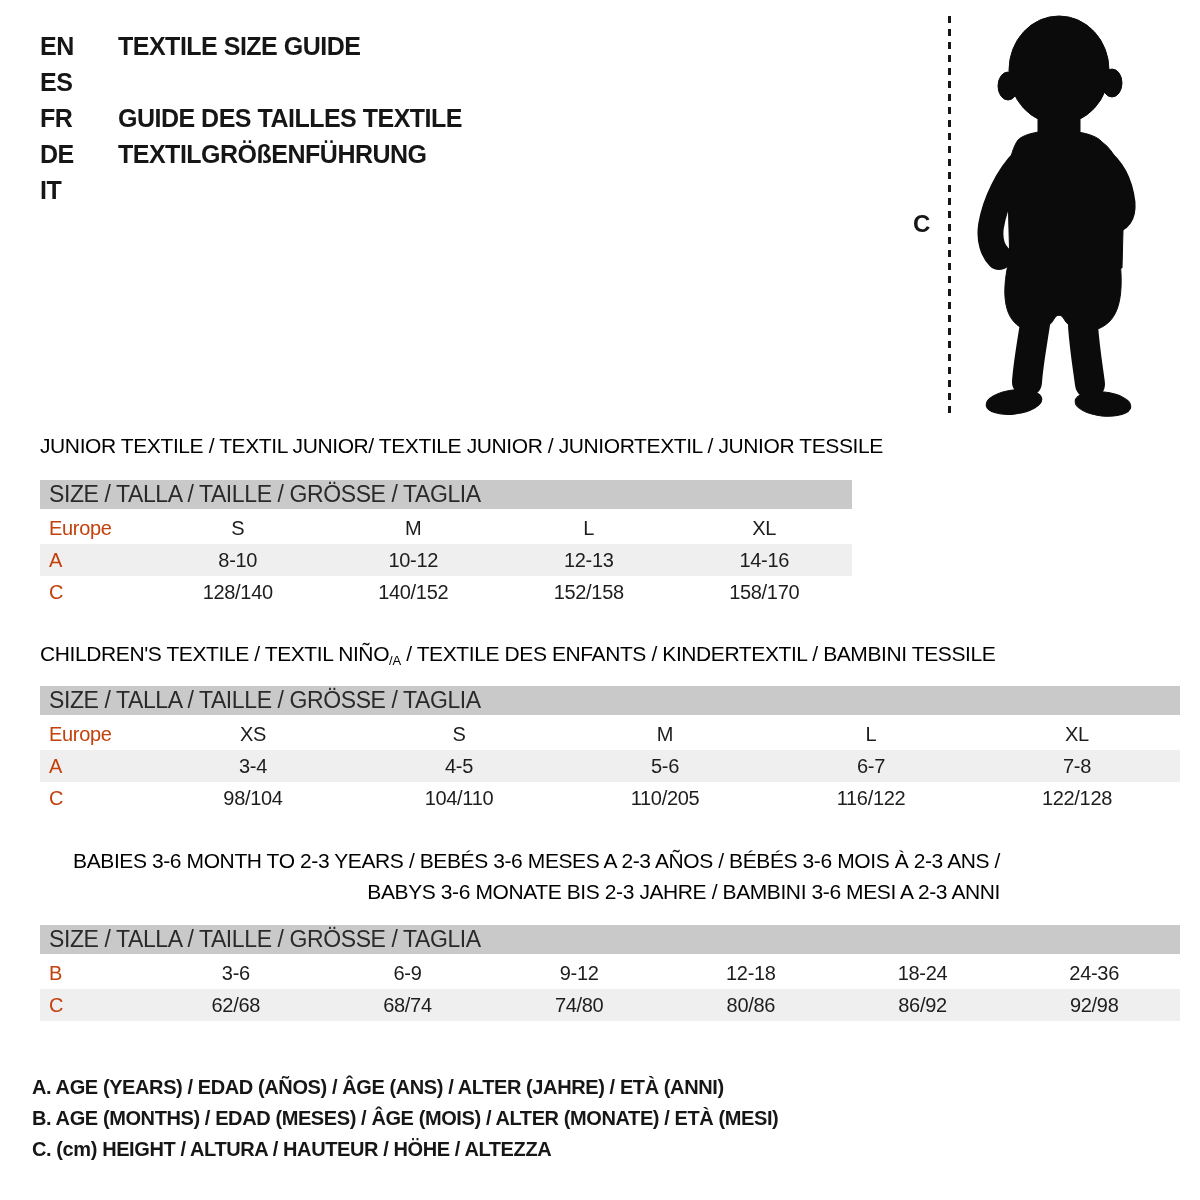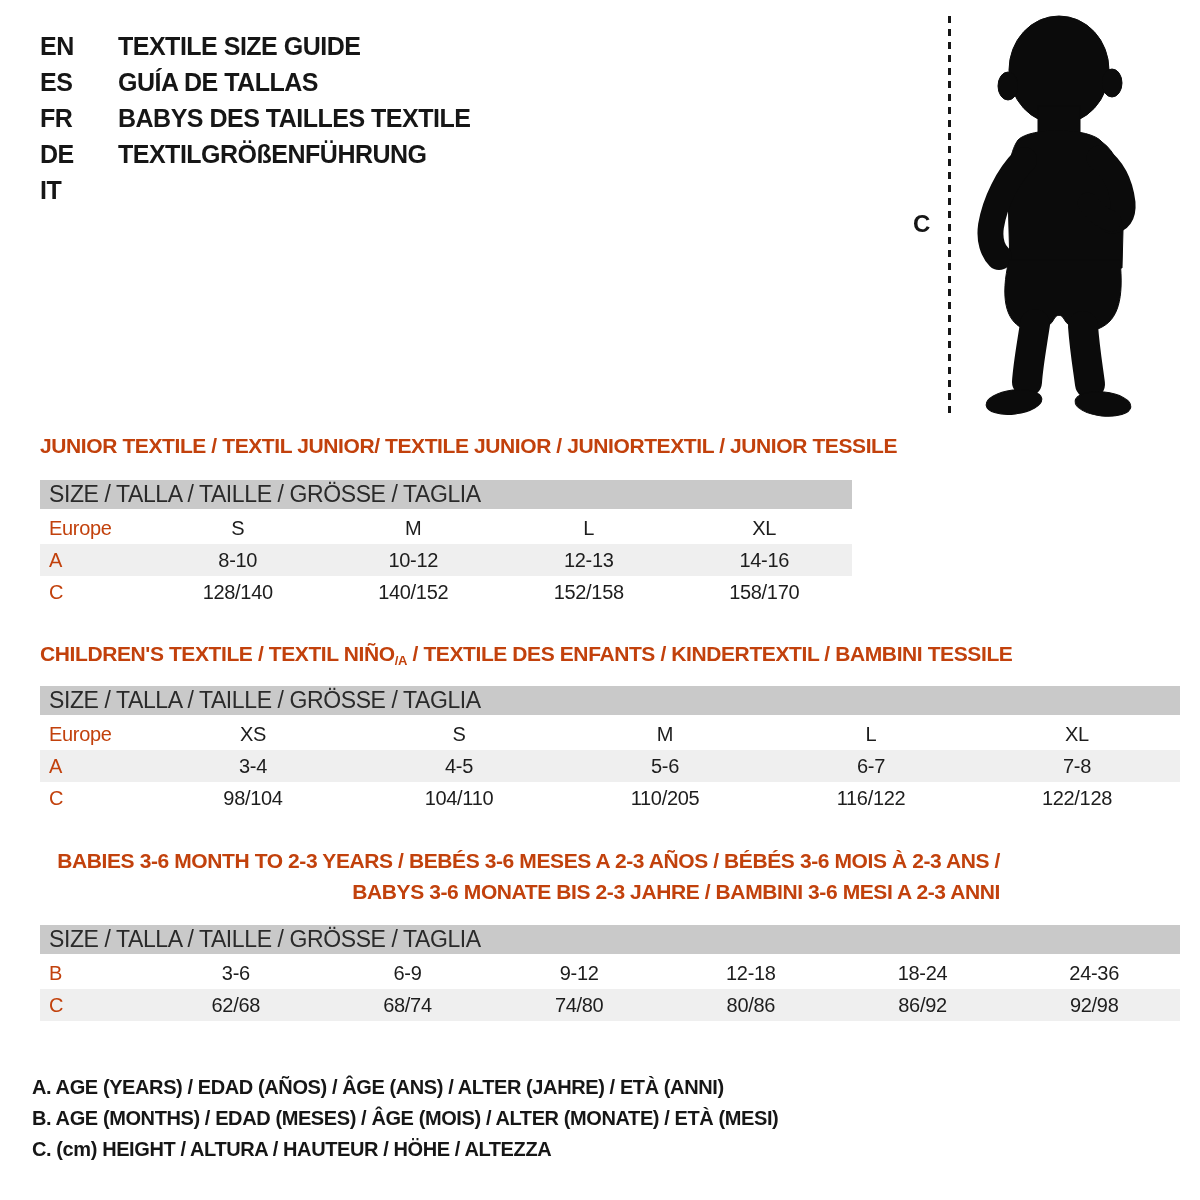--- a/index.html
+++ b/index.html
@@ -30,22 +30,22 @@
   }
   .measure-label {
     position: absolute; left: 33px; top: 210px;
     font-size: 24px; font-weight: 700; color: #161616;
   }
   .silhouette-svg { position: absolute; left: 82px; top: 10px; }
 
   
   .section-title {
     position: absolute; left: 40px;
-    font-size: 21px; font-weight: 700; letter-spacing: -0.4px;
-    color: #c2410c; white-space: nowrap;
+    font-size: 21px; font-weight: 400; letter-spacing: -0.4px;
+    color: #000000; white-space: nowrap;
   }
   .section-title .subscript {
     font-size: 13px; vertical-align: -4px; letter-spacing: -0.3px;
   }
   .two-line { line-height: 31px; white-space: normal; width: 960px; text-align: right; }
 
   
   .size-table { position: absolute; left: 40px; }
   .size-table .hdr-bar {
     height: 29px; background: #c9c9c9; display: flex; align-items: center;
@@ -75,25 +75,24 @@
 
 <div class="page">
 
   <div class="lang-block">
     <div class="lang-row">
       <span class="lang-code">EN</span>
       <span class="lang-label">TEXTILE SIZE GUIDE</span>
     </div>
     <div class="lang-row">
       <span class="lang-code">ES</span>
-      <span class="lang-label">GUÍA DE TALLAS</span>
     </div>
     <div class="lang-row">
       <span class="lang-code">FR</span>
-      <span class="lang-label">BABYS DES TAILLES TEXTILE</span>
+      <span class="lang-label">GUIDE DES TAILLES TEXTILE</span>
     </div>
     <div class="lang-row">
       <span class="lang-code">DE</span>
       <span class="lang-label">TEXTILGRÖßENFÜHRUNG</span>
     </div>
     <div class="lang-row">
       <span class="lang-code">IT</span>
     </div>
   </div>
 

